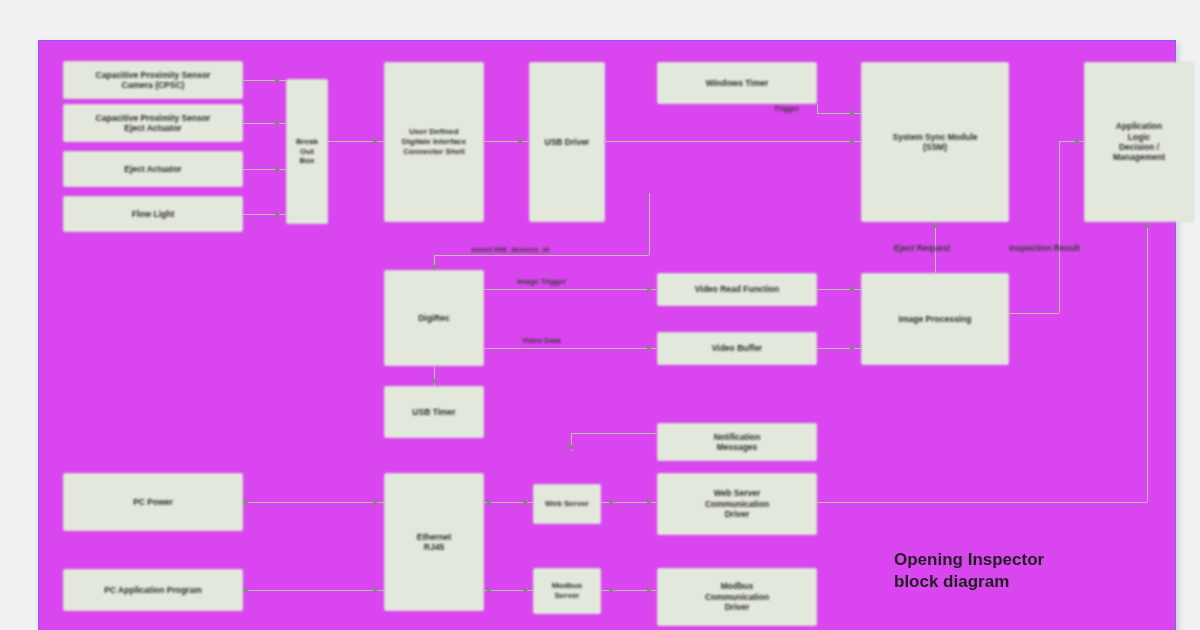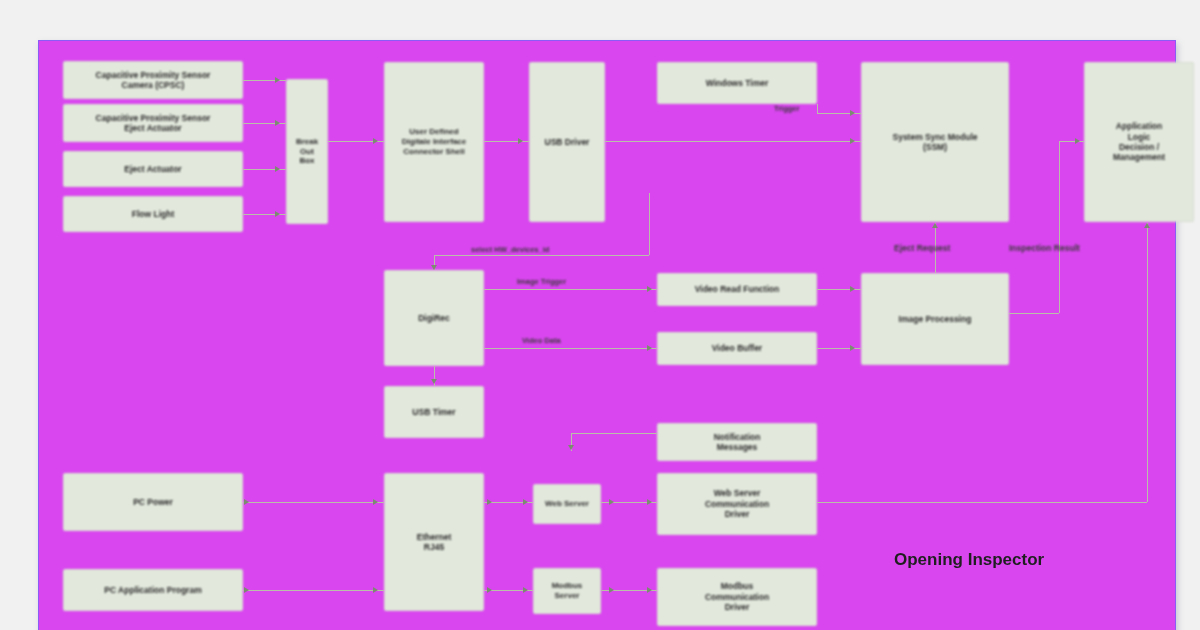--- a/index.html
+++ b/index.html
@@ -277,20 +277,21 @@
     <div class="ln lnh" style="left:532px;top:392px;width:86px;"></div>
     <div class="ln lnv" style="left:532px;top:392px;height:18px;"></div>
     <div class="arrow down" style="left:529px;top:404px;"></div>
 
     <div class="ln lnh" style="left:778px;top:461px;width:330px;"></div>
     <div class="ln lnv" style="left:1108px;top:182px;height:279px;"></div>
     <div class="arrow up" style="left:1105px;top:182px;"></div>
 
     <div id="caption" style="left:855px;top:508px;width:230px;font-size:17px;">
       <div>Opening Inspector</div>
+      <div>block diagram</div>
     </div>
 
     <div class="elabel" style="left:735px;top:63px;font-size:7.5px;">Trigger</div>
 
     <div class="elabel" style="left:432px;top:204px;font-size:7.5px;">select HW_devices_id</div>
 
     <div class="elabel" style="left:478px;top:236px;font-size:7.5px;">Image Trigger</div>
 
     <div class="elabel" style="left:483px;top:295px;font-size:7.5px;">Video Data</div>
 

